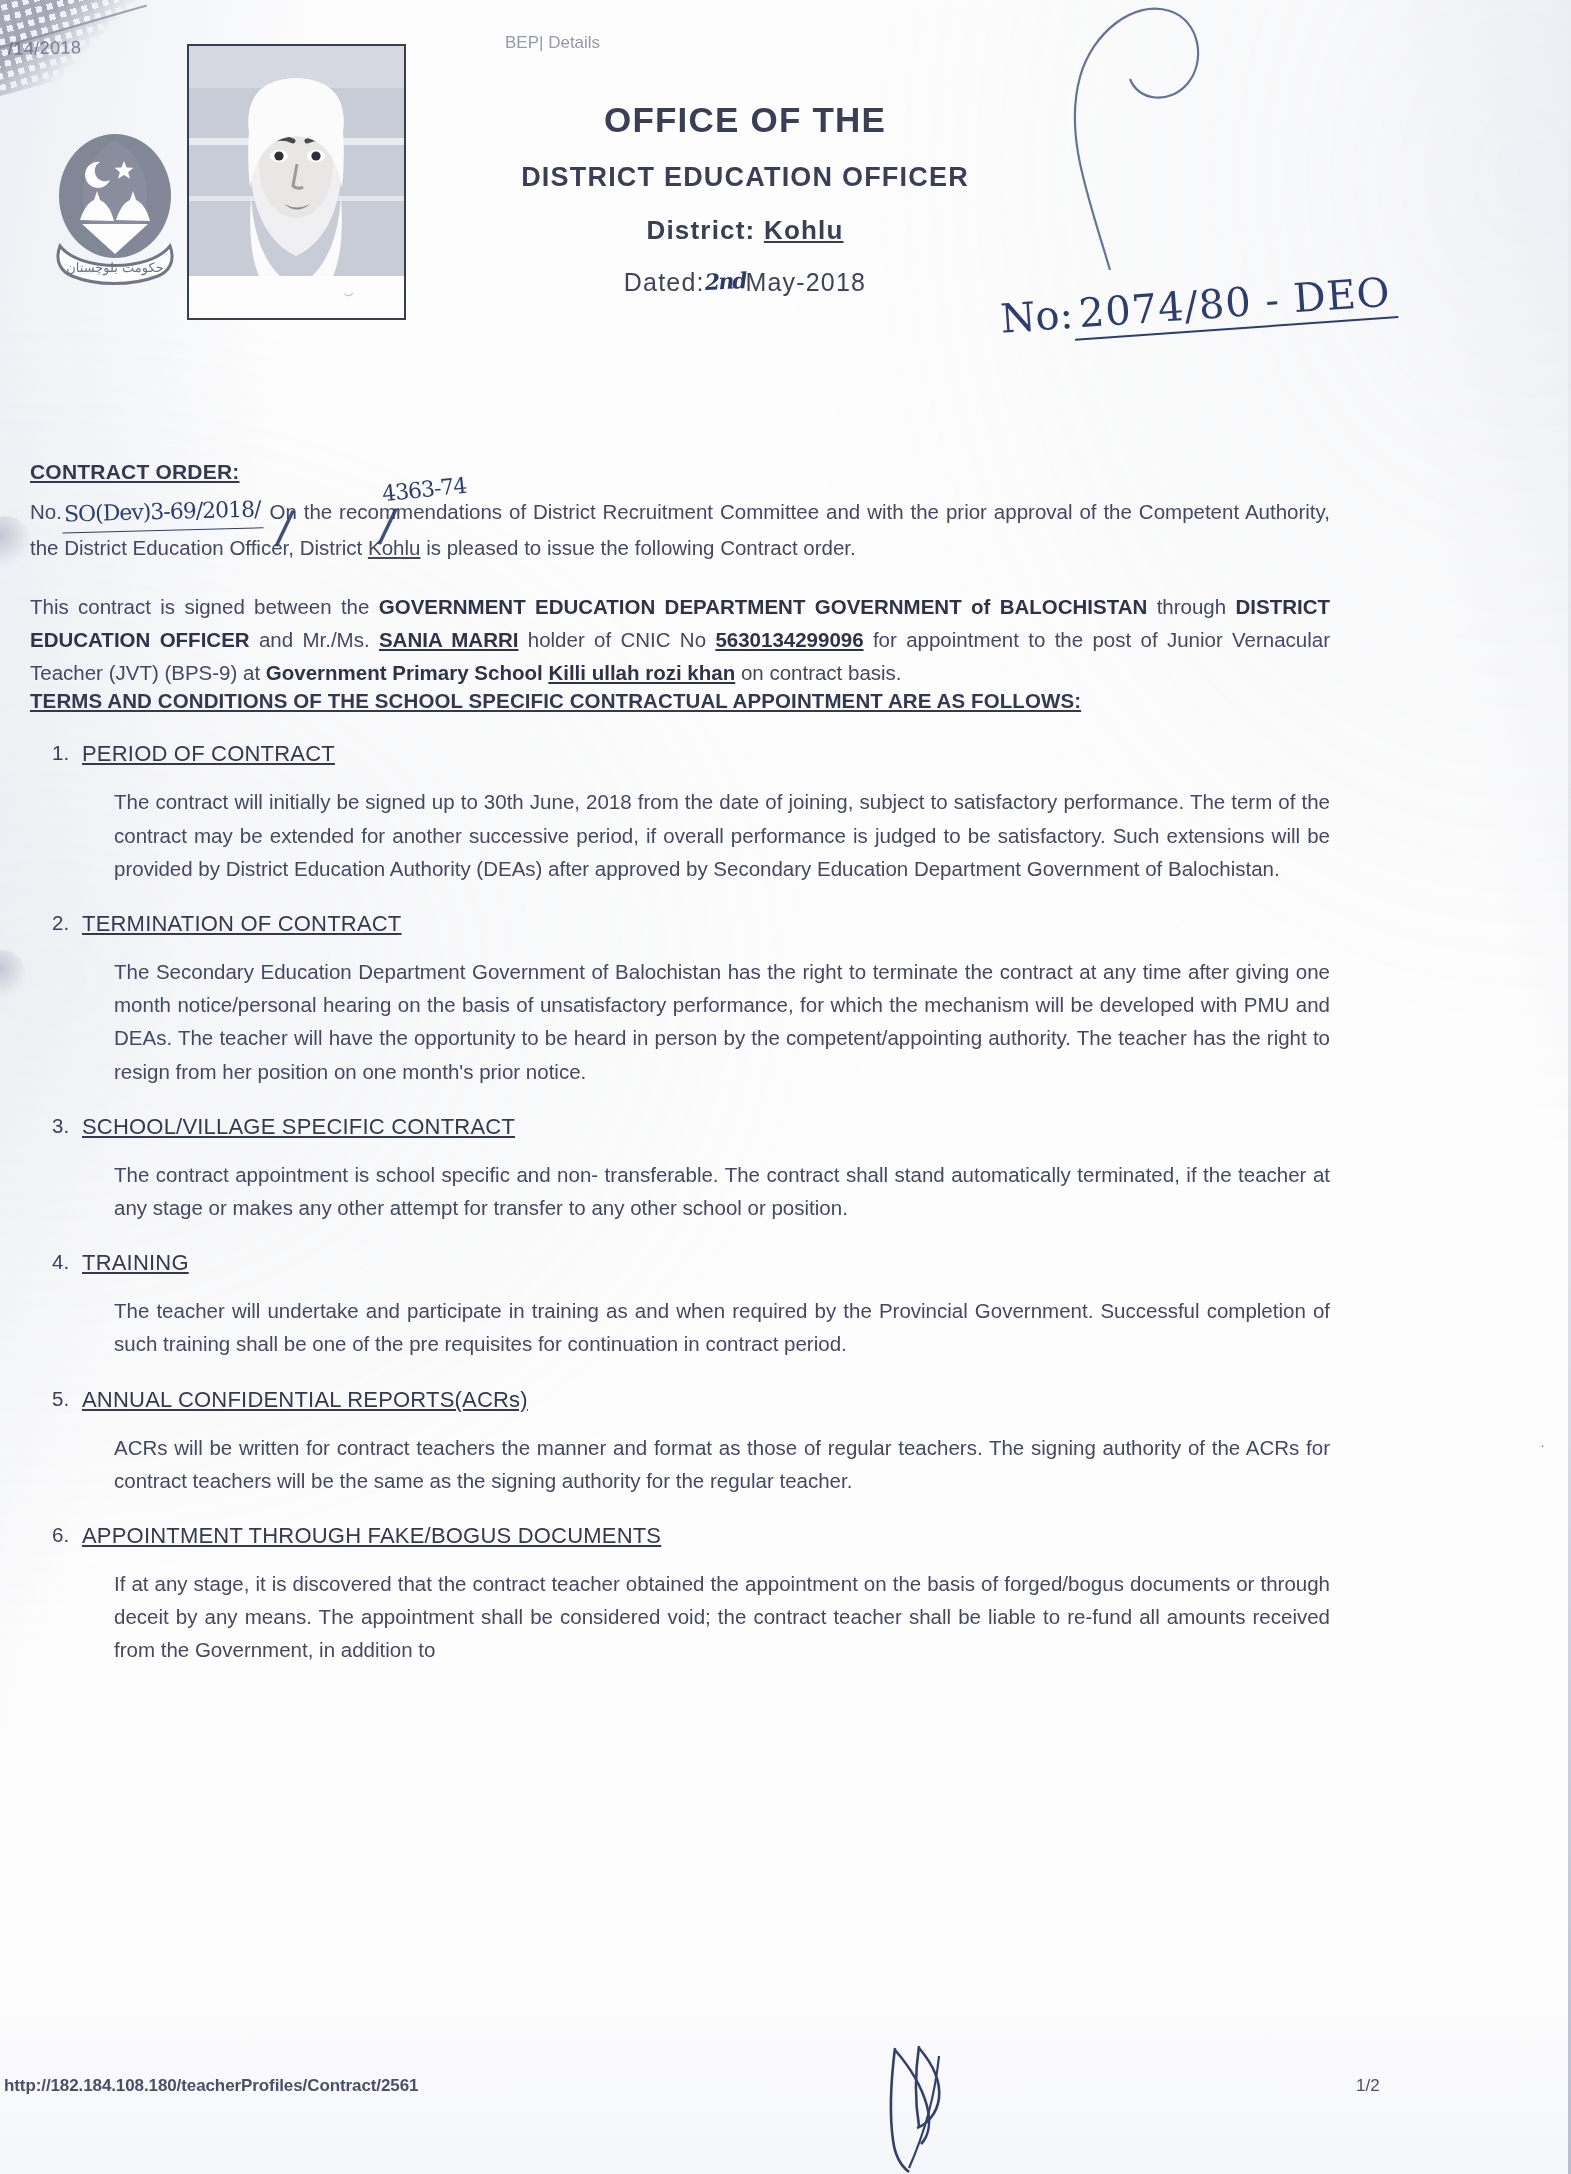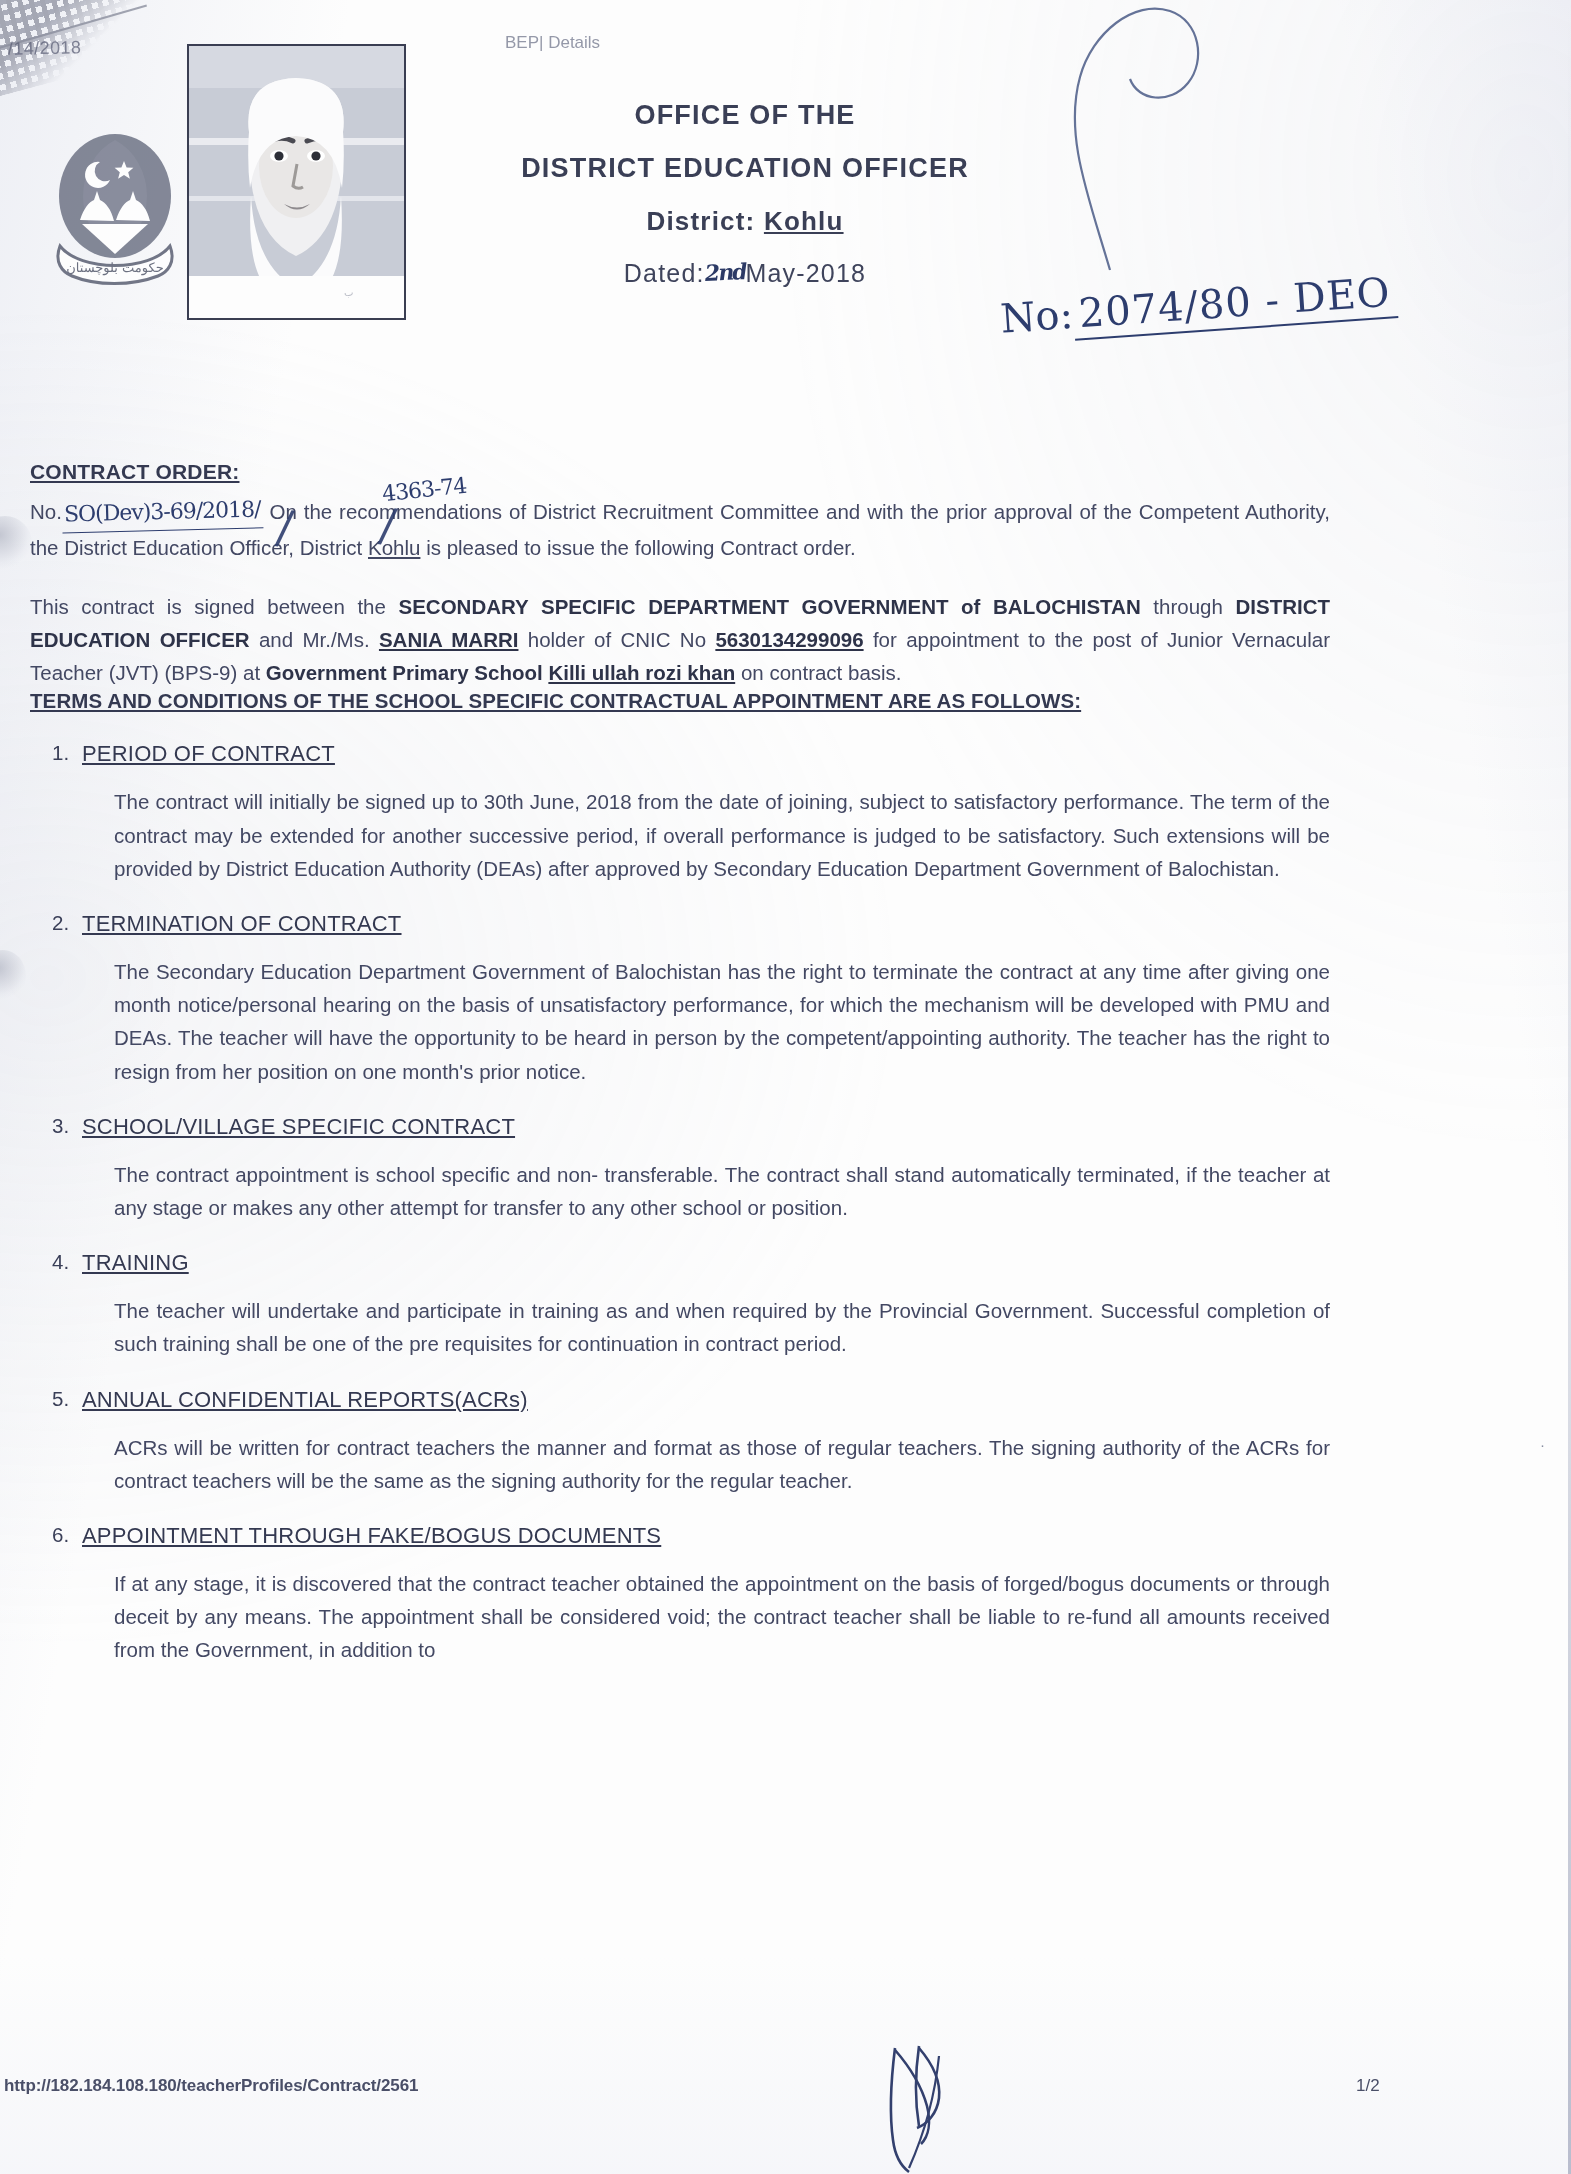--- a/index.html
+++ b/index.html
@@ -118,21 +118,21 @@
     top: 100px;
     width: 660px;
     text-align: center;
   }
   .hdr-line {
     font-weight: bold;
     color: #3a3f56;
     letter-spacing: 1.2px;
     margin-bottom: 22px;
   }
-  .hdr-l1 { font-size: 27px; }
+  .hdr-l1 { font-size: 35px; }
   .hdr-l2 { font-size: 27px; }
   .hdr-l3 { font-size: 26px; font-weight: bold; }
   .hdr-l3 .u { text-decoration: underline; }
   .hdr-l4 { font-size: 25px; font-weight: normal; color:#3f445c; }
   .date-hand {
     font-family: "DejaVu Serif", serif;
     font-style: italic;
     font-weight: bold;
     color: #2c3a66;
     font-size: 22px;
@@ -393,21 +393,21 @@
       <span>No.</span><span class="hand-ref">SO(Dev)3-69/2018/</span><span class="hand-ref-sup">4363-74</span>
       <span class="hand-slash" style="left:247px; top:-4px;">/</span>
       <span class="hand-slash" style="left:350px; top:-6px;">/</span>
       <span>On the recommendations of District Recruitment Committee and with the prior approval of the Competent Authority, the District Education Officer, District</span>
       <span class="u">Kohlu</span>
       <span>is pleased to issue the following Contract order.</span>
     </div>
 
     <div class="para contract-para">
       <span>This contract is signed between the</span>
-      <b>SECONDARY SPECIFIC DEPARTMENT GOVERNMENT of BALOCHISTAN</b>
+      <b>GOVERNMENT EDUCATION DEPARTMENT GOVERNMENT of BALOCHISTAN</b>
       <span>through</span>
       <b>DISTRICT EDUCATION OFFICER</b>
       <span>and Mr./Ms.</span>
       <b class="u">SANIA MARRI</b>
       <span>holder of CNIC No</span>
       <b class="u">5630134299096</b>
       <span>for appointment to the post of Junior Vernacular Teacher (JVT) (BPS-9) at</span>
       <b>Government Primary School</b>
       <b class="u">Killi ullah rozi khan</b>
       <span>on contract basis.</span>

